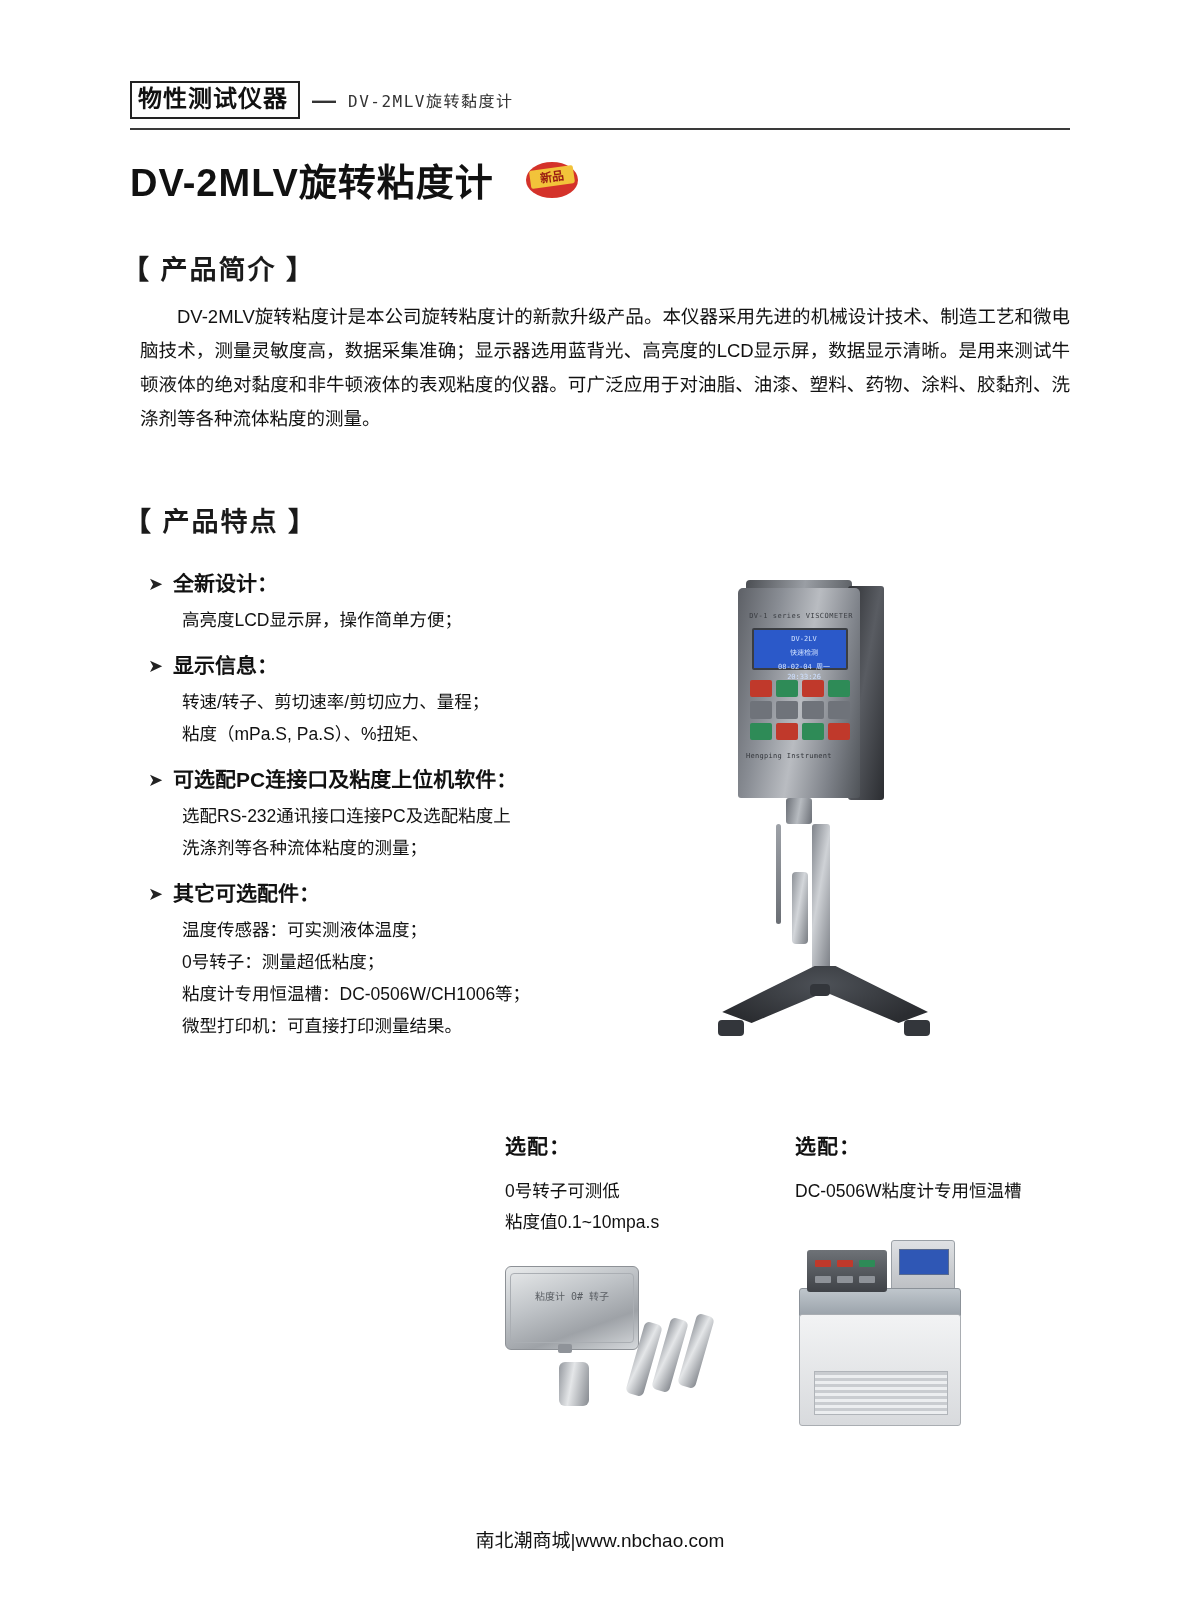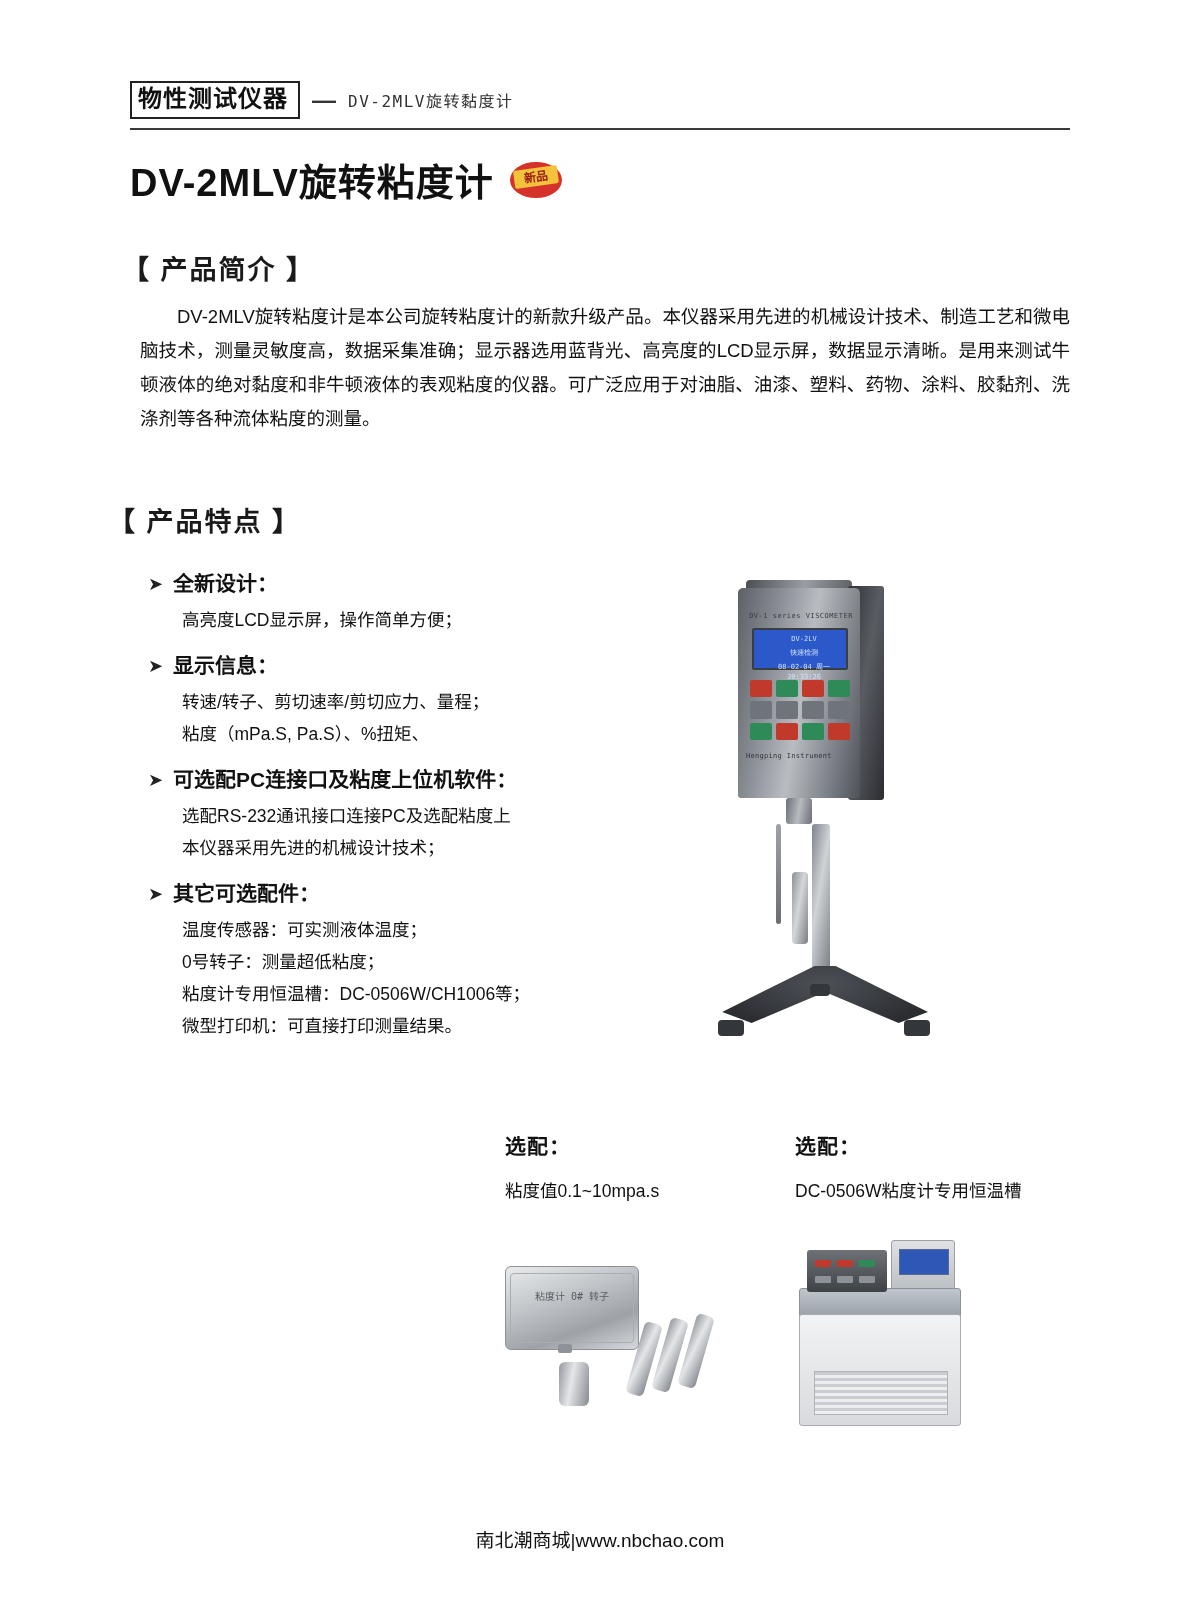--- a/index.html
+++ b/index.html
@@ -64,21 +64,21 @@
     background: #3a3a3a;
   }
 
   
   .title-wrap {
     position: absolute;
     left: 130px;
     top: 152px;
     display: flex;
     align-items: center;
-    gap: 16px;
+    gap: 32px;
   }
   .doc-title {
     font-size: 38px;
     font-weight: bold;
     letter-spacing: 1px;
     color: #111;
     font-family: "Liberation Sans", "DejaVu Sans", sans-serif;
   }
   .new-badge {
     width: 52px;
@@ -111,21 +111,21 @@
 
   
   .section-heading {
     position: absolute;
     font-size: 27px;
     font-weight: bold;
     color: #1a1a1a;
     letter-spacing: 2px;
   }
   #sec-intro { left: 122px; top: 248px; }
-  #sec-features { left: 108px; top: 500px; text-align: center; }
+  #sec-features { left: 124px; top: 500px; text-align: center; }
 
   
   .intro {
     position: absolute;
     left: 140px;
     top: 300px;
     width: 930px;
     font-size: 18.5px;
     line-height: 34px;
     text-indent: 2em;
@@ -496,21 +496,21 @@
       </div>
     </div>
 
     <div class="feature-block">
       <div class="feature-title">
         <span class="arrow-icon">➤</span>
         <span>可选配PC连接口及粘度上位机软件：</span>
       </div>
       <div class="feature-lines">
         <div>选配RS-232通讯接口连接PC及选配粘度上</div>
-        <div>本仪器采用先进的机械设计技术；</div>
+        <div>洗涤剂等各种流体粘度的测量；</div>
       </div>
     </div>
 
     <div class="feature-block">
       <div class="feature-title">
         <span class="arrow-icon">➤</span>
         <span>其它可选配件：</span>
       </div>
       <div class="feature-lines">
         <div>温度传感器：可实测液体温度；</div>
@@ -557,20 +557,21 @@
     <div class="inst-foot foot-l"></div>
     <div class="inst-foot foot-r"></div>
   </div>
 
   <div class="cols">
 
 
     <div class="col col-2">
       <div class="col-title">选配：</div>
       <div class="col-desc">
+        <div>0号转子可测低</div>
         <div>粘度值0.1~10mpa.s</div>
       </div>
       <div class="art" style="left:-10px; top:136px; width:300px; height:200px;">
         <div class="case" style="left:10px; top:0px; width:132px; height:82px;">
           <div class="edge"></div>
           <div class="label">粘度计 0# 转子</div>
           <div class="latch" style="left:52px;"></div>
         </div>
         <div class="tube" style="left:140px; top:56px; width:18px; height:74px; transform:rotate(16deg);"></div>
         <div class="tube" style="left:166px; top:52px; width:18px; height:74px; transform:rotate(16deg);"></div>

